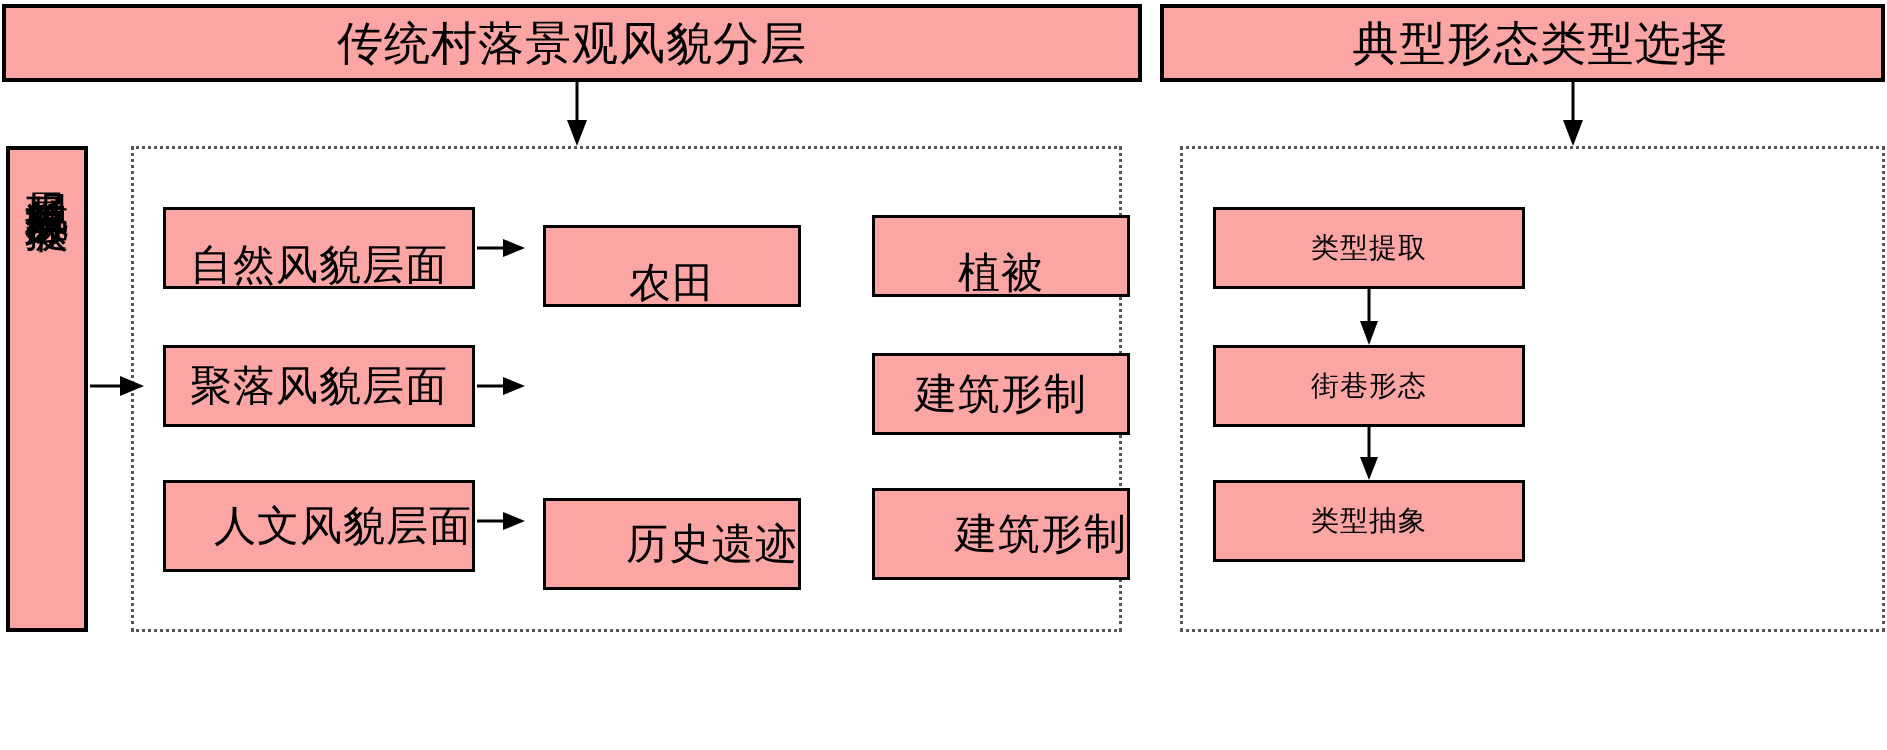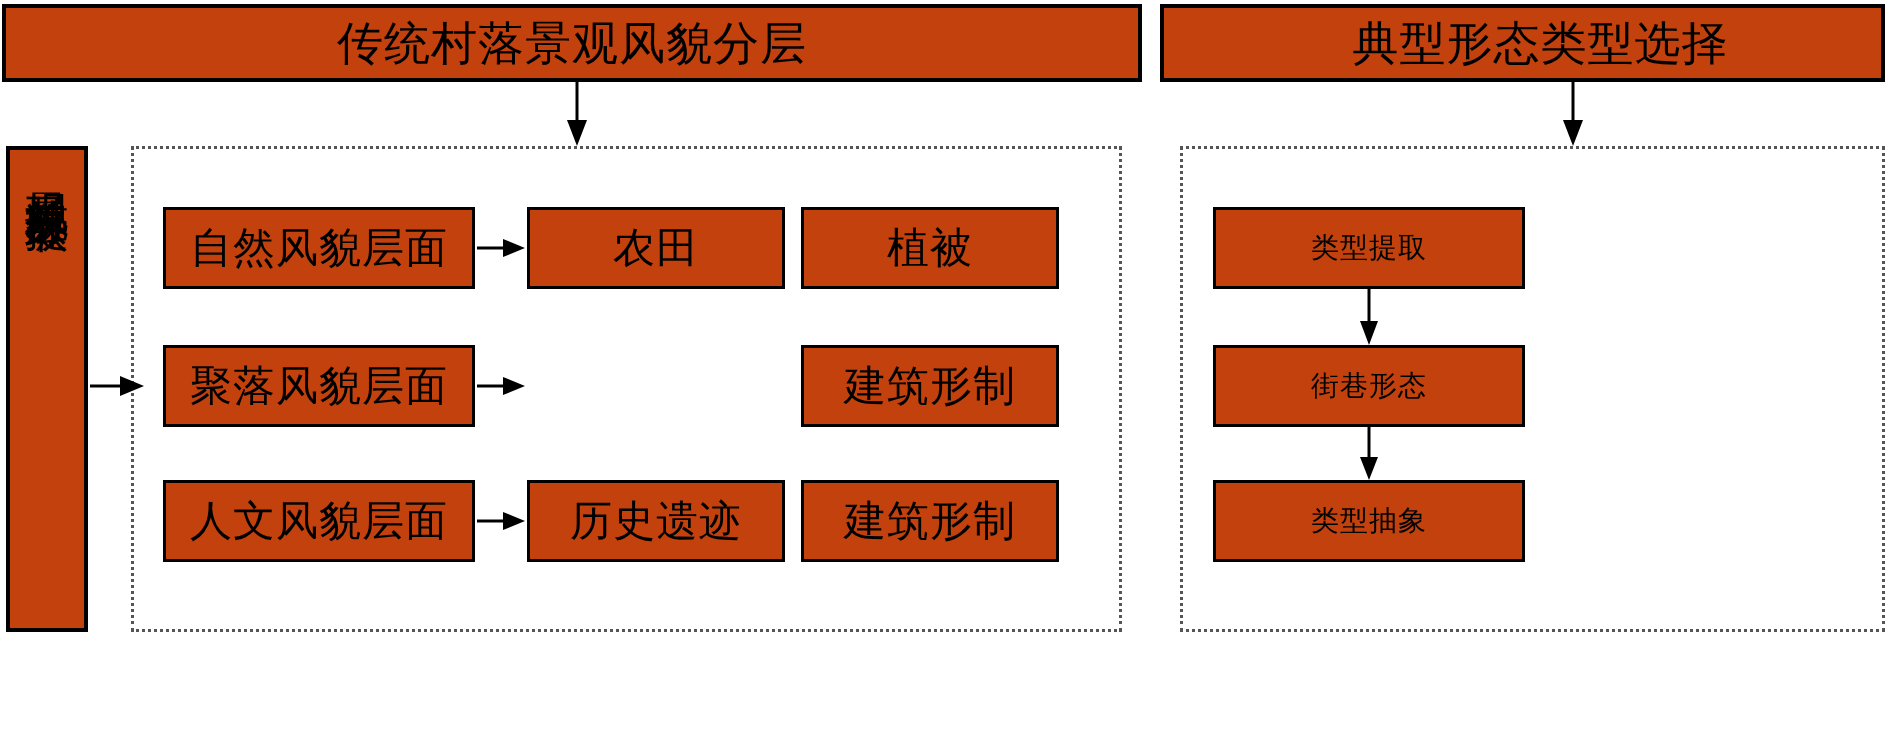--- a/index.html
+++ b/index.html
@@ -13,21 +13,21 @@
   #canvas {
     position: relative;
     width: 1887px;
     height: 750px;
     background: #ffffff;
     overflow: hidden;
   }
   .box {
     position: absolute;
     box-sizing: border-box;
-    background: #c2410c;
+    background: #fca5a5;
     border: 3px solid #000000;
     display: flex;
     align-items: center;
     justify-content: center;
     color: #000000;
     font-family: "DejaVu Serif", "Liberation Serif", serif;
     line-height: 1;
     letter-spacing: 1px;
   }
   
@@ -80,25 +80,25 @@
     letter-spacing: 3px;
     padding-top: 6px;
     justify-content: flex-start;
   }
   
   .layer-box {
     font-size: 42px;
     border-width: 3px;
   }
   .col-a { left: 163px; width: 312px; }
-  .col-b { left: 527px; width: 258px; }
-  .col-c { left: 801px; width: 258px; }
-  .row-1 { top: 207px; height: 82px; }
+  .col-b { left: 543px; width: 258px; margin-top: 18px; }
+  .col-c { left: 872px; width: 258px; margin-top: 8px; }
+  .row-1 { top: 207px; height: 82px; align-items: flex-end; }
   .row-2 { top: 345px; height: 82px; }
-  .row-3 { top: 480px; height: 82px; }
+  .row-3 { top: 480px; height: 92px; justify-content: flex-end; }
 
   
   .process-box {
     left: 1213px;
     width: 312px;
     height: 82px;
     font-size: 28px;
     border-width: 3px;
   }
   #process-1 { top: 207px; }

